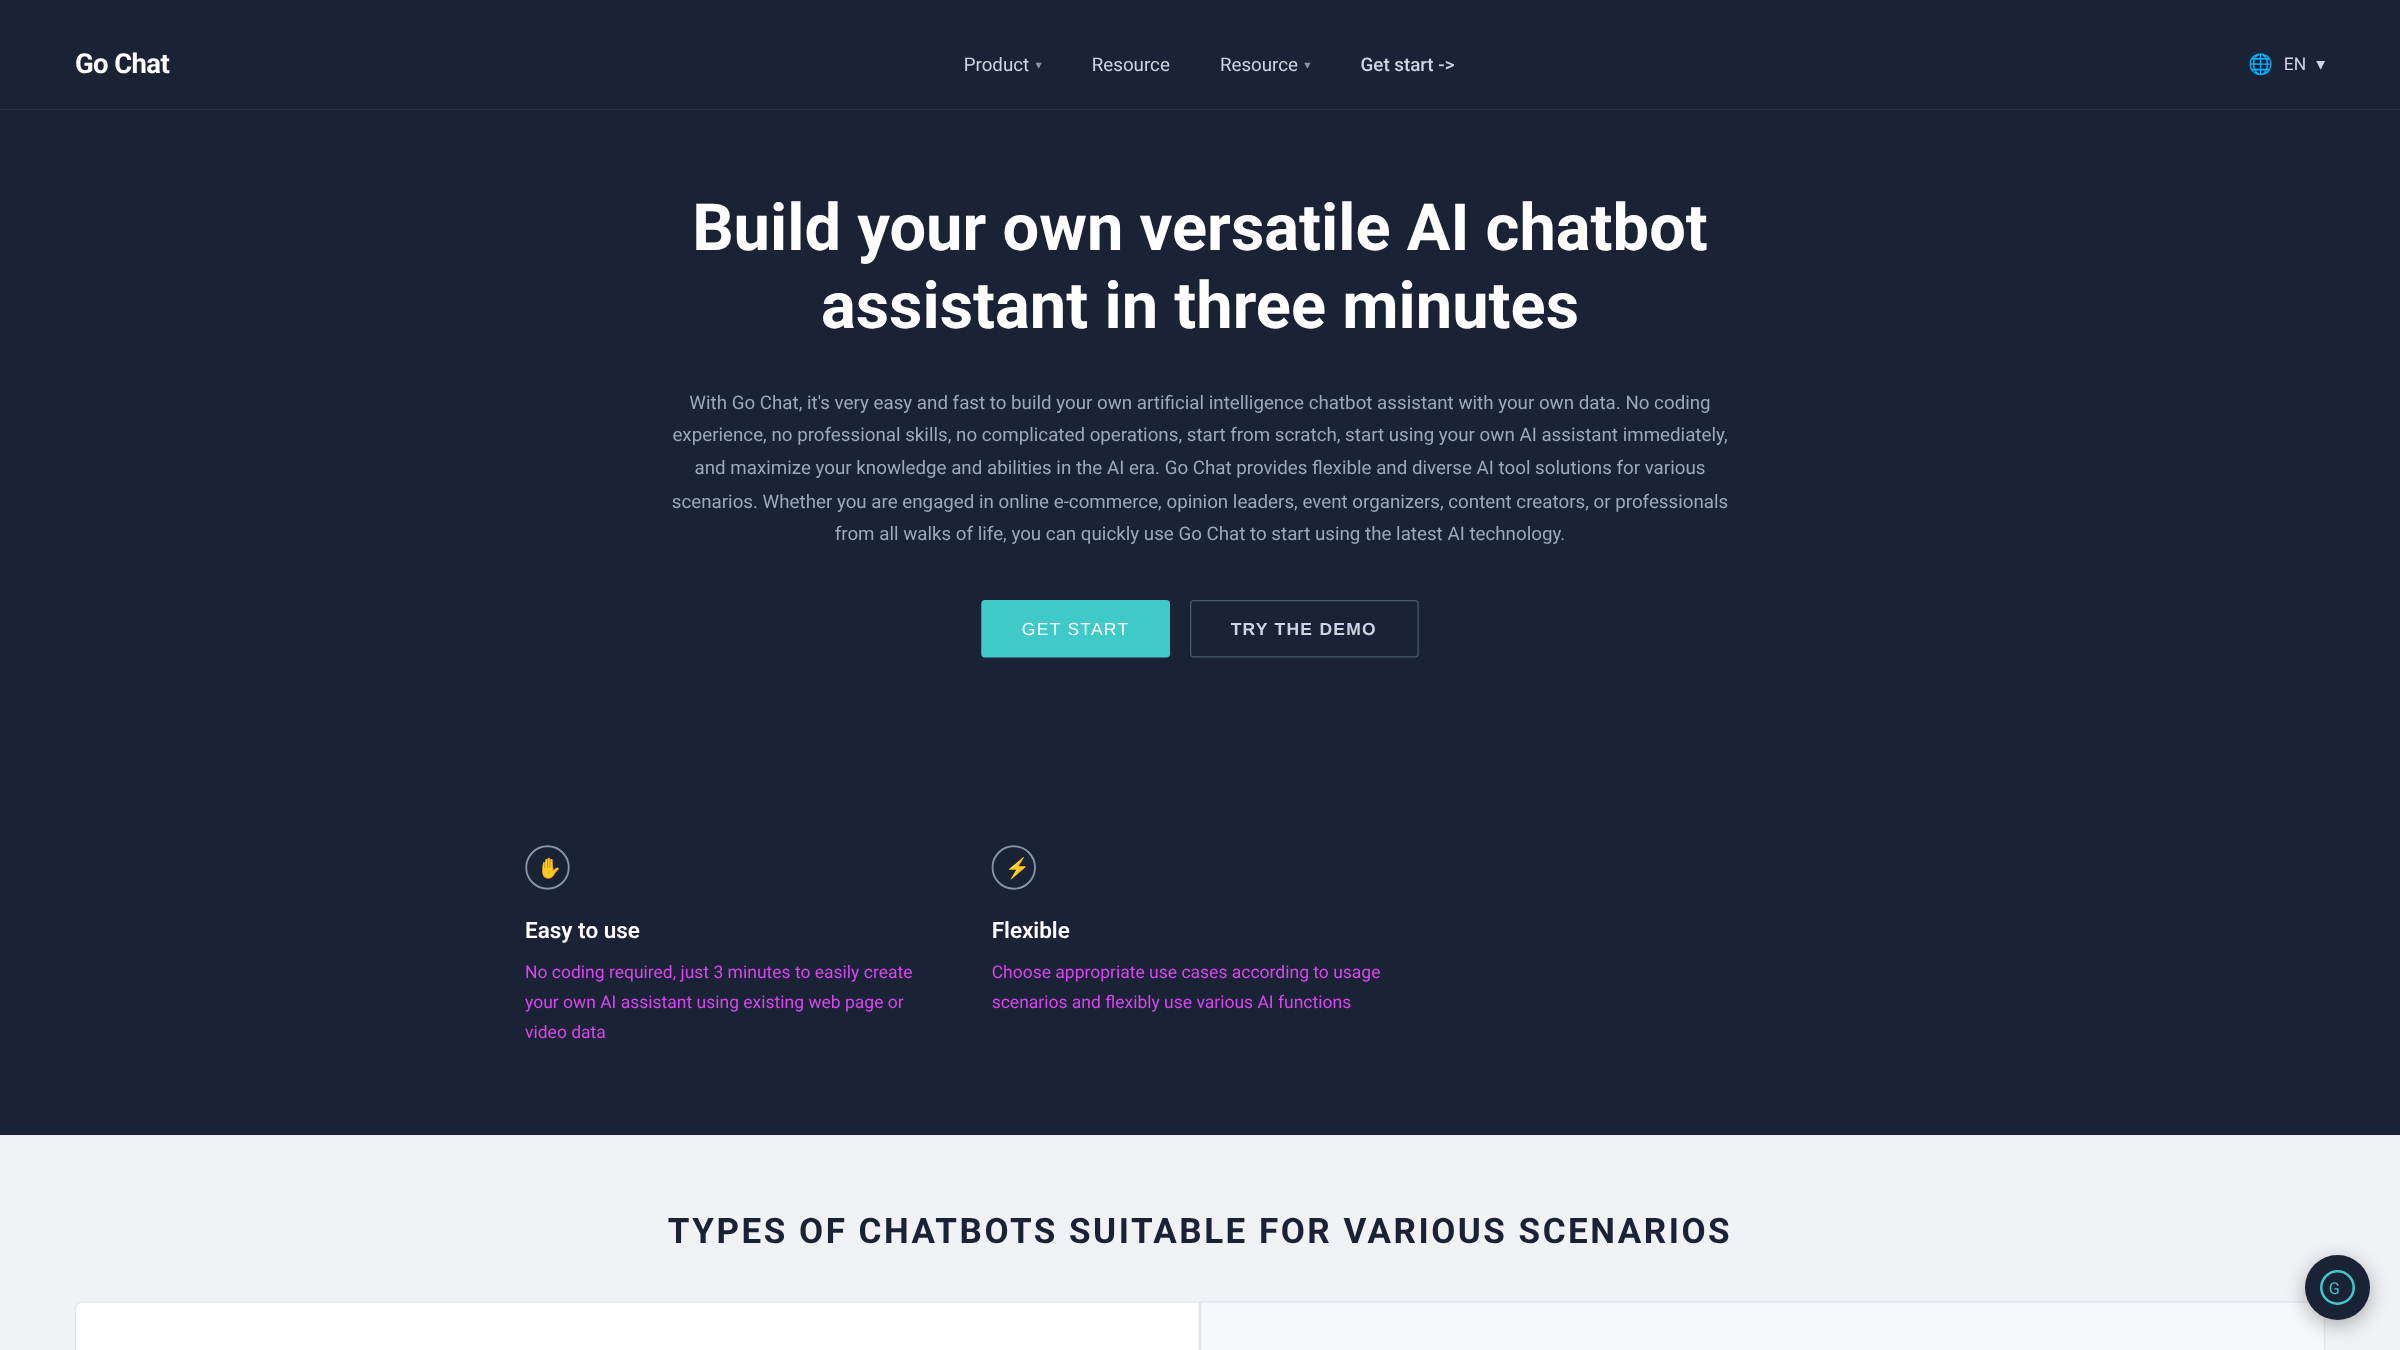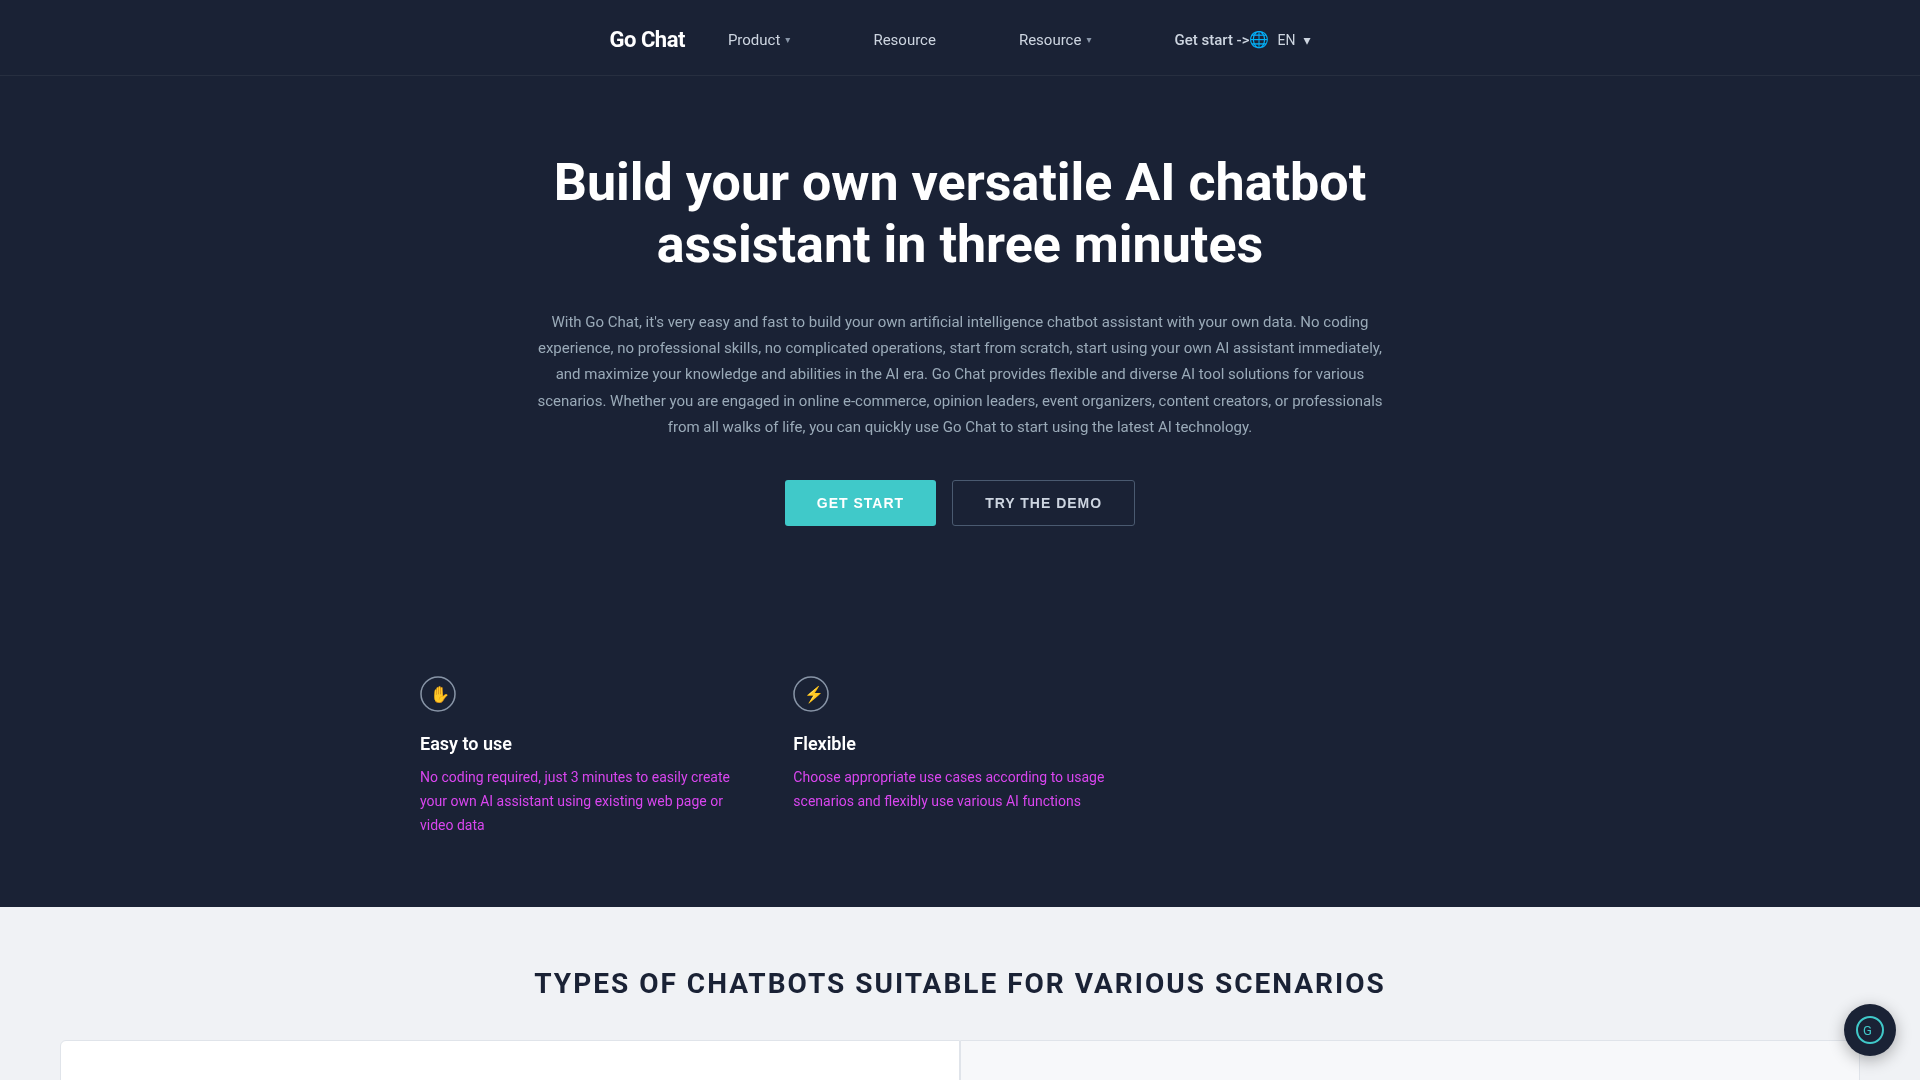--- a/index.html
+++ b/index.html
@@ -2,27 +2,27 @@
 <html><head>
   <meta charset="utf-8">
   <style>
     * { margin: 0; padding: 0; box-sizing: border-box; }
     body { font-family: -apple-system, BlinkMacSystemFont, 'Segoe UI', Roboto, sans-serif; background: #1a2235; color: #fff; }
 
     
     nav {
       display: flex;
       align-items: center;
-      justify-content: center;
+      justify-content: space-between;
       padding: 0 60px;
       height: 72px;
       background: #1a2235;
       border-bottom: 1px solid rgba(255,255,255,0.06);
       position: sticky;
-      top: 4px;
+      top: 16px;
       z-index: 100;
     }
     .nav-logo {
       font-size: 22px;
       font-weight: 700;
       color: #fff;
       letter-spacing: -0.5px;
     }
     .nav-links {
       display: flex;
@@ -30,21 +30,20 @@
       gap: 40px;
       list-style: none;
     }
     .nav-links li a {
       color: #cdd5e0;
       text-decoration: none;
       font-size: 15px;
       display: flex;
       align-items: center;
       gap: 5px;
-      margin-left: 43px;
     }
     .nav-links .chevron {
       font-size: 10px;
       color: #8895a7;
     }
     .nav-cta a {
       color: #4dd9d9;
       text-decoration: none;
       font-size: 15px;
       font-weight: 500;
@@ -87,21 +86,21 @@
       justify-content: center;
       gap: 16px;
       margin-bottom: 60px;
     }
     .btn-primary {
       background: #40c9c9;
       color: #fff;
       border: none;
       padding: 4px 32px;
       font-size: 14px;
-      font-weight: 700;
+      font-weight: 400;
       letter-spacing: 1px;
       cursor: pointer;
       border-radius: 3px;
     }
     .btn-secondary {
       background: transparent;
       color: #cdd5e0;
       border: 1.5px solid #4a5a70;
       padding: 14px 32px;
       font-size: 14px;

